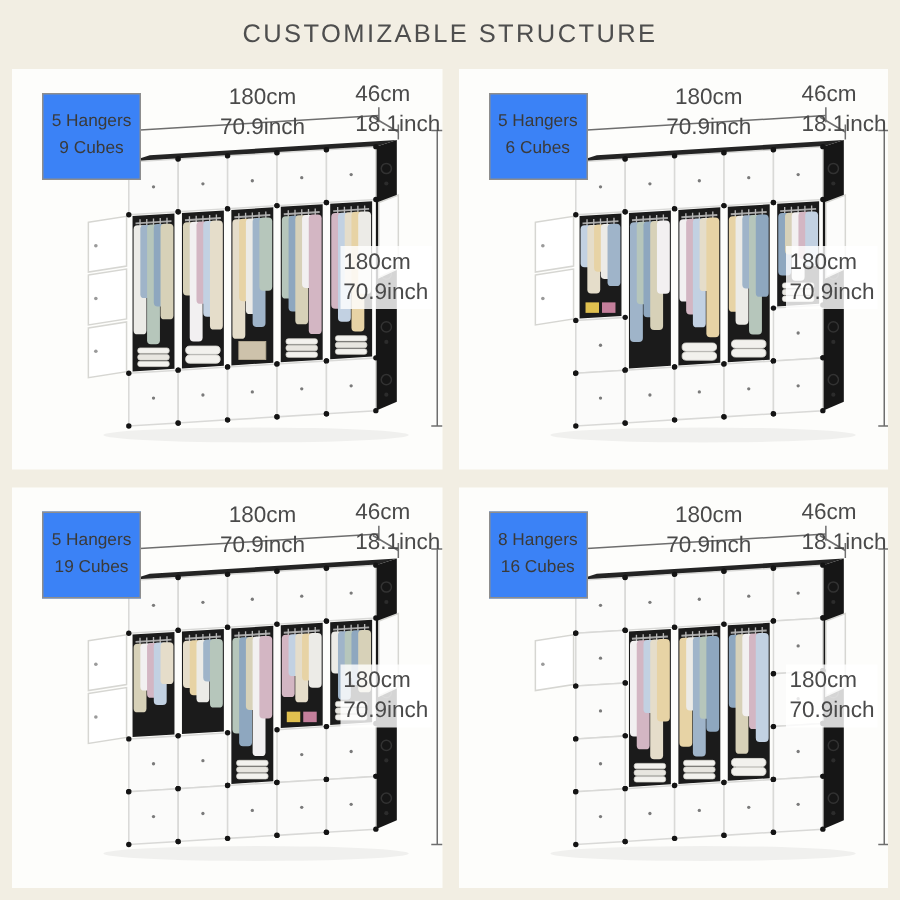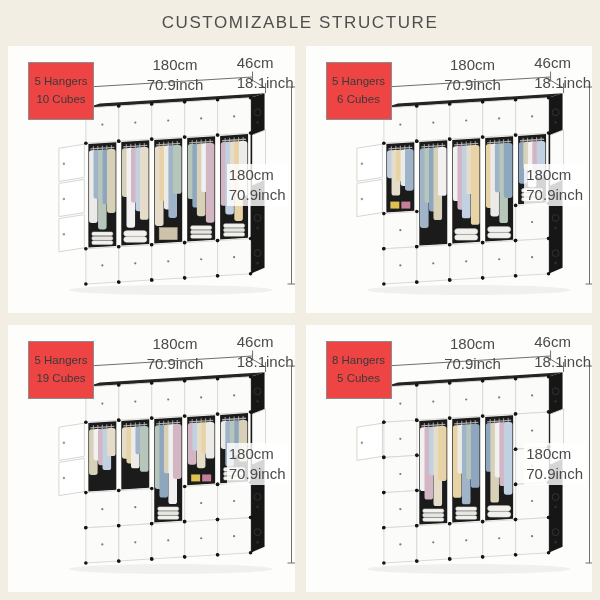--- a/index.html
+++ b/index.html
@@ -21,21 +21,21 @@
     position:absolute;left:8px;right:8px;top:46px;bottom:8px;
     display:grid;grid-template-columns:1fr 1fr;grid-template-rows:1fr 1fr;
     gap:12px 11px;
   }
   .panel{
     position:relative;background:#fdfdfb;overflow:hidden;
   }
   .wardrobe-svg{position:absolute;left:0;top:0;width:100%;height:100%;}
   .label-box{
     position:absolute;left:20px;top:16px;min-width:54px;
-    border:1px solid #8d8d8d;background:#ef4444;
+    border:1px solid #8d8d8d;background:#3b82f6;
     padding:10px 5px;text-align:center;
     font-size:11.5px;line-height:1.55;color:#3a3a3a;
     z-index:3;
   }
   .dim{
     position:absolute;font-size:15px;line-height:1.32;color:#4a4a4a;z-index:3;
   }
   .dim-width{left:105px;top:9px;width:124px;text-align:center;}
   .dim-depth{right:1px;top:7px;text-align:left;}
   .dim-height{right:7px;top:118px;text-align:left;background:rgba(255,255,255,0.82);padding:1px 2px;}
@@ -207,21 +207,21 @@
         <line x1="80" y1="35.5" x2="80" y2="45.5" stroke="#6e6e6e" stroke-width="1"></line>
         <line x1="245" y1="25.5" x2="245" y2="35.5" stroke="#6e6e6e" stroke-width="1"></line>
         <line x1="241" y1="32" x2="258" y2="42" stroke="#6e6e6e" stroke-width="1"></line>
         <line x1="258" y1="37" x2="258" y2="47" stroke="#6e6e6e" stroke-width="1"></line>
         <line x1="284" y1="41" x2="284" y2="238" stroke="#6e6e6e" stroke-width="1"></line>
         <line x1="280" y1="41" x2="288" y2="41" stroke="#6e6e6e" stroke-width="1"></line>
         <line x1="280" y1="238" x2="288" y2="238" stroke="#6e6e6e" stroke-width="1"></line>
       </svg>
     <div class="label-box">
       <div>5 Hangers</div>
-      <div>10 Cubes</div>
+      <div>9 Cubes</div>
     </div>
     <div class="dim dim-width">
       <div>180cm</div>
       <div>70.9inch</div>
     </div>
     <div class="dim dim-depth">
       <div>46cm</div>
       <div>18.1inch</div>
     </div>
     <div class="dim dim-height">
@@ -779,21 +779,21 @@
         <line x1="80" y1="35.5" x2="80" y2="45.5" stroke="#6e6e6e" stroke-width="1"></line>
         <line x1="245" y1="25.5" x2="245" y2="35.5" stroke="#6e6e6e" stroke-width="1"></line>
         <line x1="241" y1="32" x2="258" y2="42" stroke="#6e6e6e" stroke-width="1"></line>
         <line x1="258" y1="37" x2="258" y2="47" stroke="#6e6e6e" stroke-width="1"></line>
         <line x1="284" y1="41" x2="284" y2="238" stroke="#6e6e6e" stroke-width="1"></line>
         <line x1="280" y1="41" x2="288" y2="41" stroke="#6e6e6e" stroke-width="1"></line>
         <line x1="280" y1="238" x2="288" y2="238" stroke="#6e6e6e" stroke-width="1"></line>
       </svg>
     <div class="label-box">
       <div>8 Hangers</div>
-      <div>5 Cubes</div>
+      <div>16 Cubes</div>
     </div>
     <div class="dim dim-width">
       <div>180cm</div>
       <div>70.9inch</div>
     </div>
     <div class="dim dim-depth">
       <div>46cm</div>
       <div>18.1inch</div>
     </div>
     <div class="dim dim-height">

